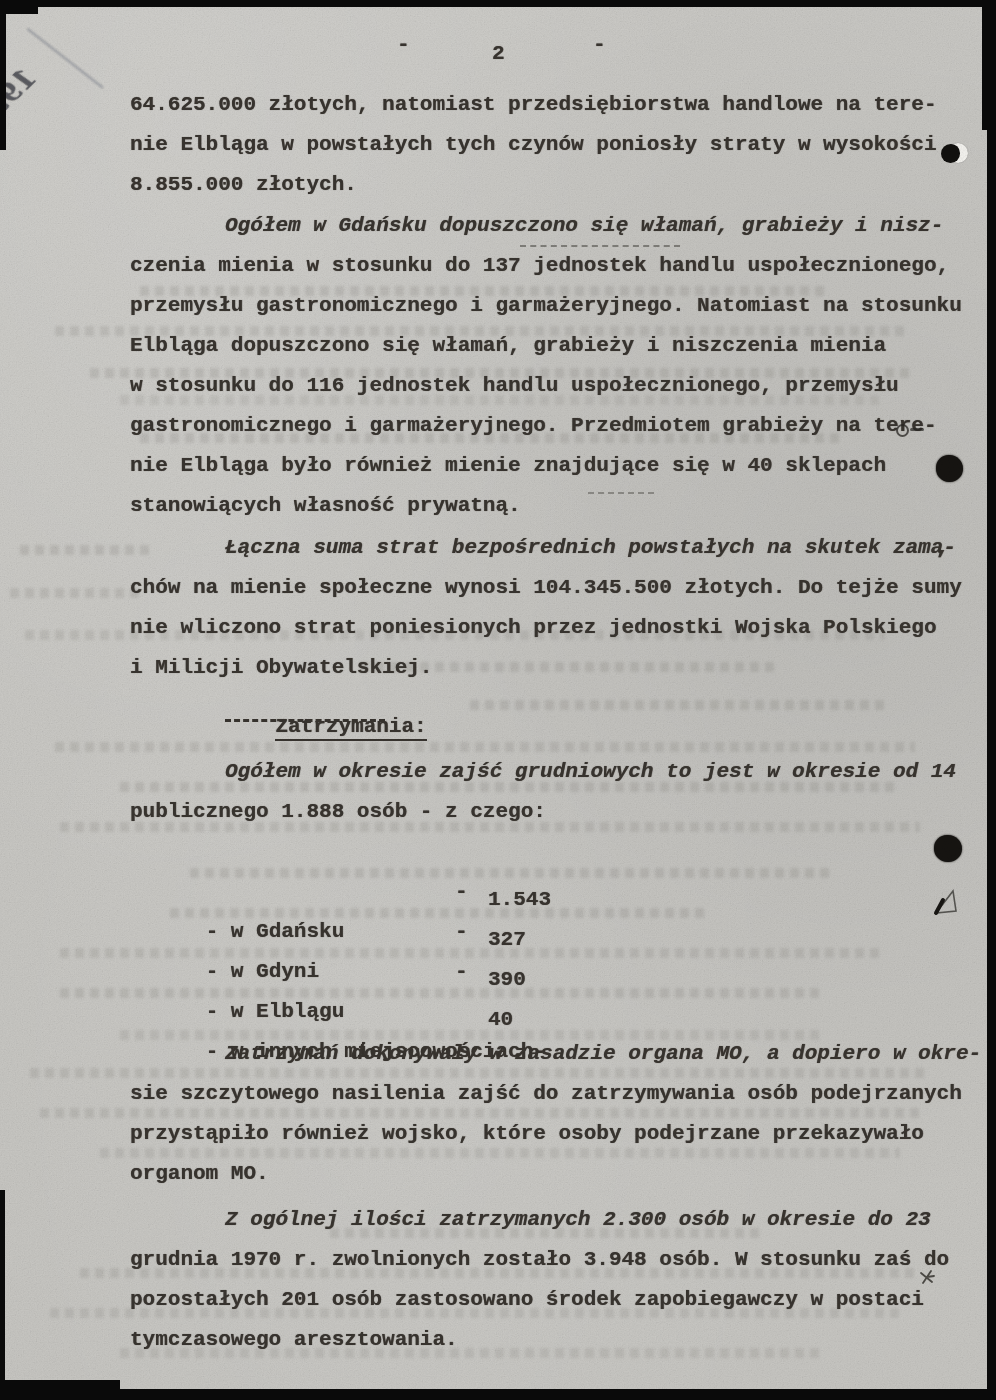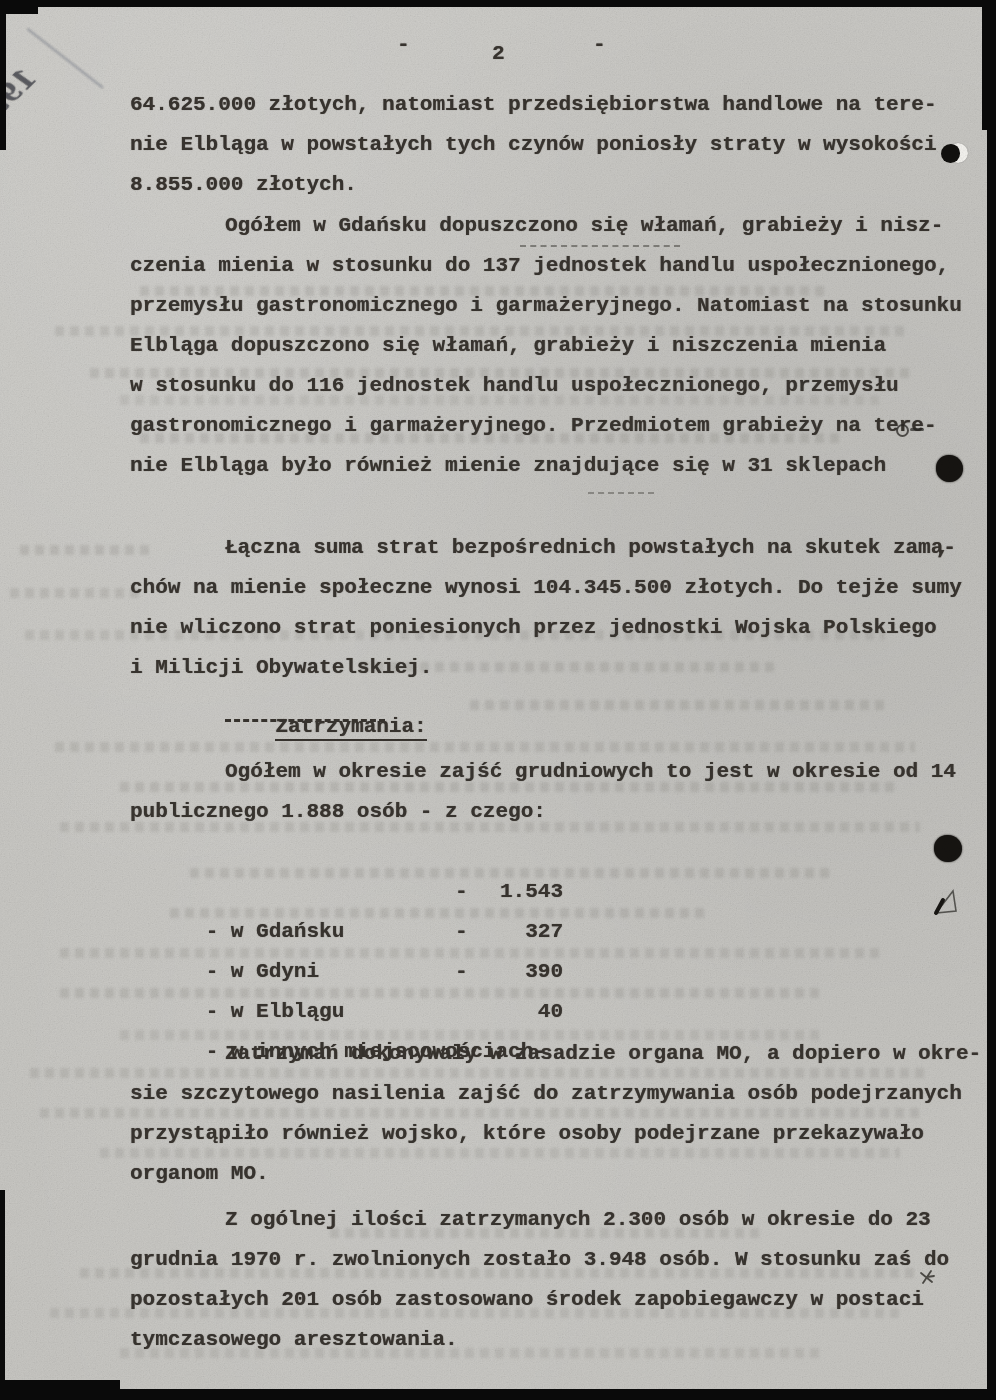--- a/index.html
+++ b/index.html
@@ -17,35 +17,35 @@
     position:absolute; font-size:21px; font-weight:bold; color:#38342f;
     letter-spacing:0; white-space:pre;
     text-shadow:0 0 1px rgba(56,52,47,0.6), 0.4px 0.4px 0.5px rgba(56,52,47,0.35);
   }
   .para { position:absolute; left:130px; width:836px; }
   .line {
     position:relative; height:40px; line-height:40px; font-size:21px; font-weight:bold;
     color:#38342f; white-space:pre;
     text-shadow:0 0 1px rgba(56,52,47,0.6), 0.4px 0.4px 0.5px rgba(56,52,47,0.35);
   }
-  .indent { padding-left:95px; }
+  .indent { padding-left:95px;font-style:italic; }
   .ghost {
     position:absolute; height:10px;
     background:repeating-linear-gradient(90deg, rgba(104,101,95,0.55) 0 9px, transparent 9px 15px);
     filter:blur(1.5px); pointer-events:none;
   }
   .ghost-dash {
     position:absolute; height:0; border-top:2px dashed rgba(70,67,62,0.55);
     filter:blur(0.4px); pointer-events:none;
   }
   .scan-border { position:absolute; background:#0a0a0a; }
   .ink-dot { position:absolute; background:#161411; border-radius:48% 52% 50% 50%; box-shadow:0 0 2px #161411; }
   .list-row { position:relative; height:40px; }
   .list-dash { position:absolute; left:325px; top:0; }
-  .list-value { position:absolute; left:358px; top:0; width:75px; text-align:right; display:inline-block; }
+  .list-value { position:absolute; left:358px; top:8px; width:75px; text-align:left; display:inline-block; }
   .heading-underline-solid { border-bottom:2px solid #38342f; padding-bottom:1px; }
   .heading-underline-dashed {
     position:absolute; left:0; top:27px; width:160px; height:0;
     border-bottom:3px dashed #38342f; filter:blur(0.3px);
   }
   .pencil { color:rgba(85,92,108,0.5); filter:blur(0.6px); font-family:"DejaVu Serif",serif; font-style:italic; }
 </style>
 </head>
 <body>
 
@@ -92,21 +92,22 @@
     <div class="line">8.855.000 złotych.</div>
   </div>
 
   <div class="para" style="top:206px;">
     <div class="line indent">Ogółem w Gdańsku dopuszczono się włamań, grabieży i nisz-</div>
     <div class="line">czenia mienia w stosunku do 137 jednostek handlu uspołecznionego,</div>
     <div class="line">przemysłu gastronomicznego i garmażeryjnego. Natomiast na stosunku</div>
     <div class="line">Elbląga dopuszczono się włamań, grabieży i niszczenia mienia</div>
     <div class="line">w stosunku do 116 jednostek handlu uspołecznionego, przemysłu</div>
     <div class="line">gastronomicznego i garmażeryjnego. Przedmiotem grabieży na tere-</div>
-    <div class="line">nie Elbląga było również mienie znajdujące się w 31 sklepach</div>
+    <div class="line">nie Elbląga było również mienie znajdujące się w 40 sklepach</div>
+    <div class="line">stanowiących własność prywatną.</div>
   </div>
 
   <div class="para" style="top:528px;">
     <div class="line indent">Łączna suma strat bezpośrednich powstałych na skutek zama-</div>
     <div class="line">chów na mienie społeczne wynosi 104.345.500 złotych. Do tejże sumy</div>
     <div class="line">nie wliczono strat poniesionych przez jednostki Wojska Polskiego</div>
     <div class="line">i Milicji Obywatelskiej.</div>
   </div>
 
   <div class="txt" style="left:225px;top:692px;">

